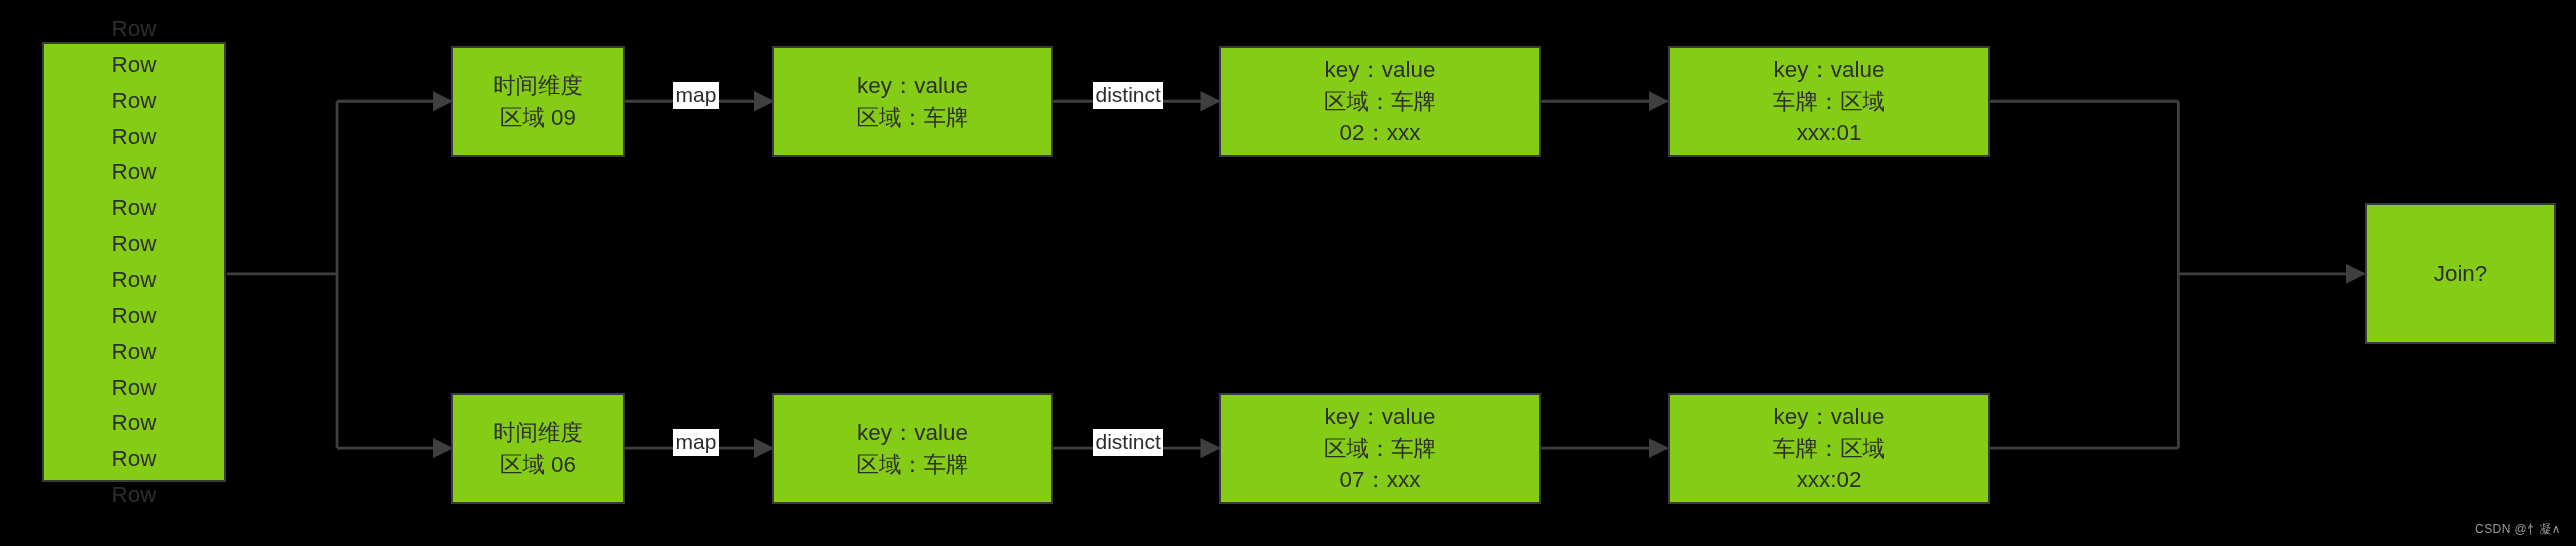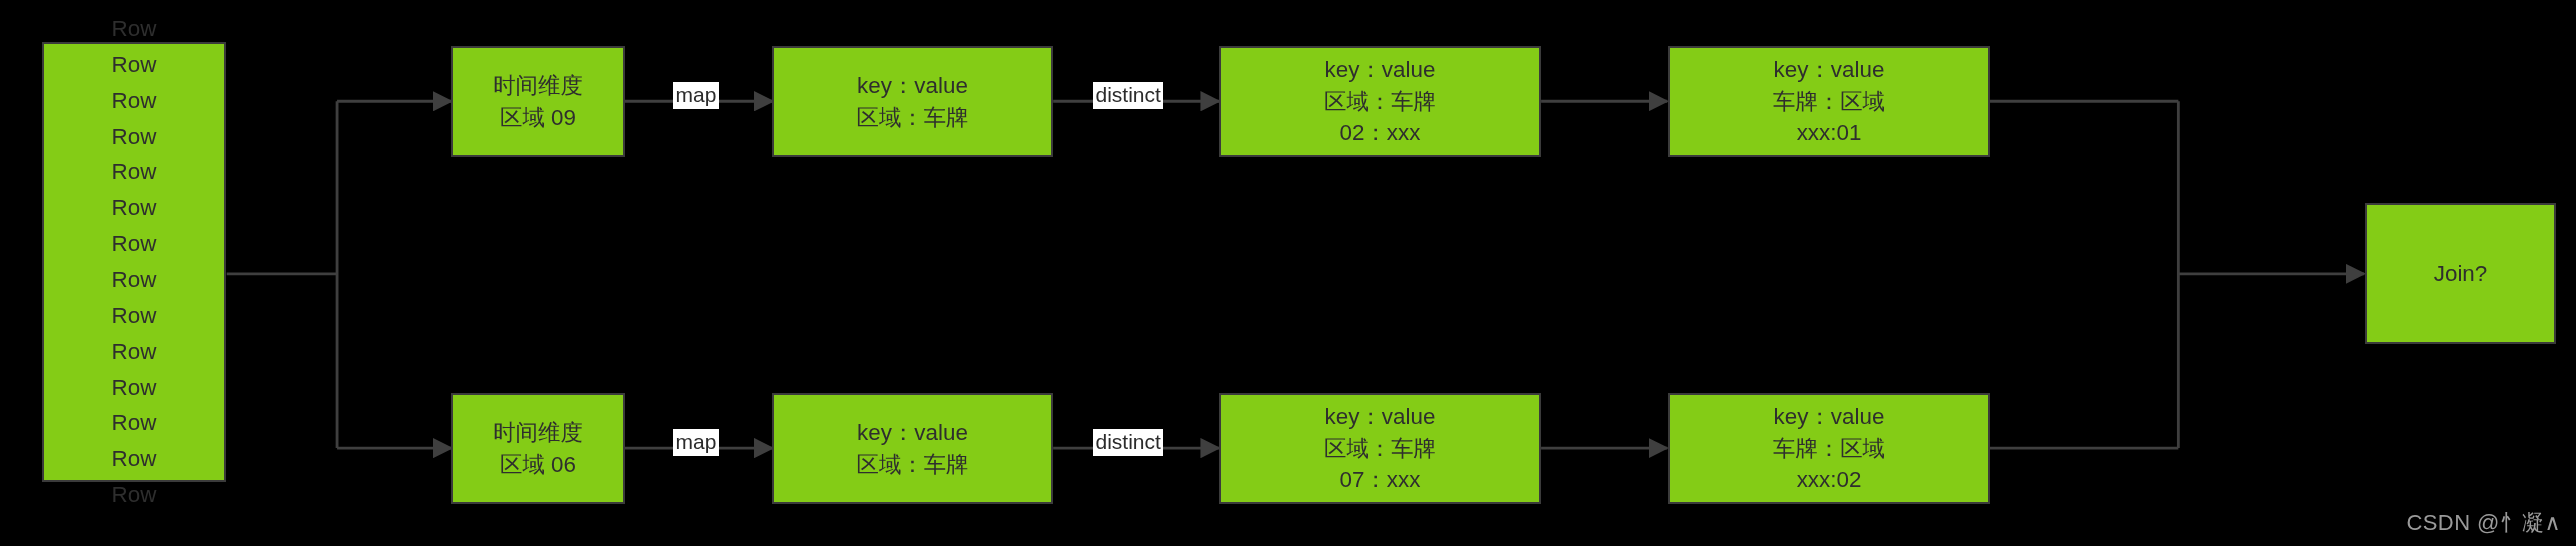--- a/index.html
+++ b/index.html
@@ -66,21 +66,21 @@
     white-space: nowrap;
     z-index: 5;
   }
 
   
   .watermark {
     position: absolute;
     right: 15px;
     bottom: 8.3px;
     color: #9a9a9a;
-    font-size: 22px;
+    font-size: 12px;
     letter-spacing: 0.4px;
     white-space: nowrap;
     z-index: 6;
   }
 </style>
 </head>
 <body>
 
 <div id="canvas">
 

